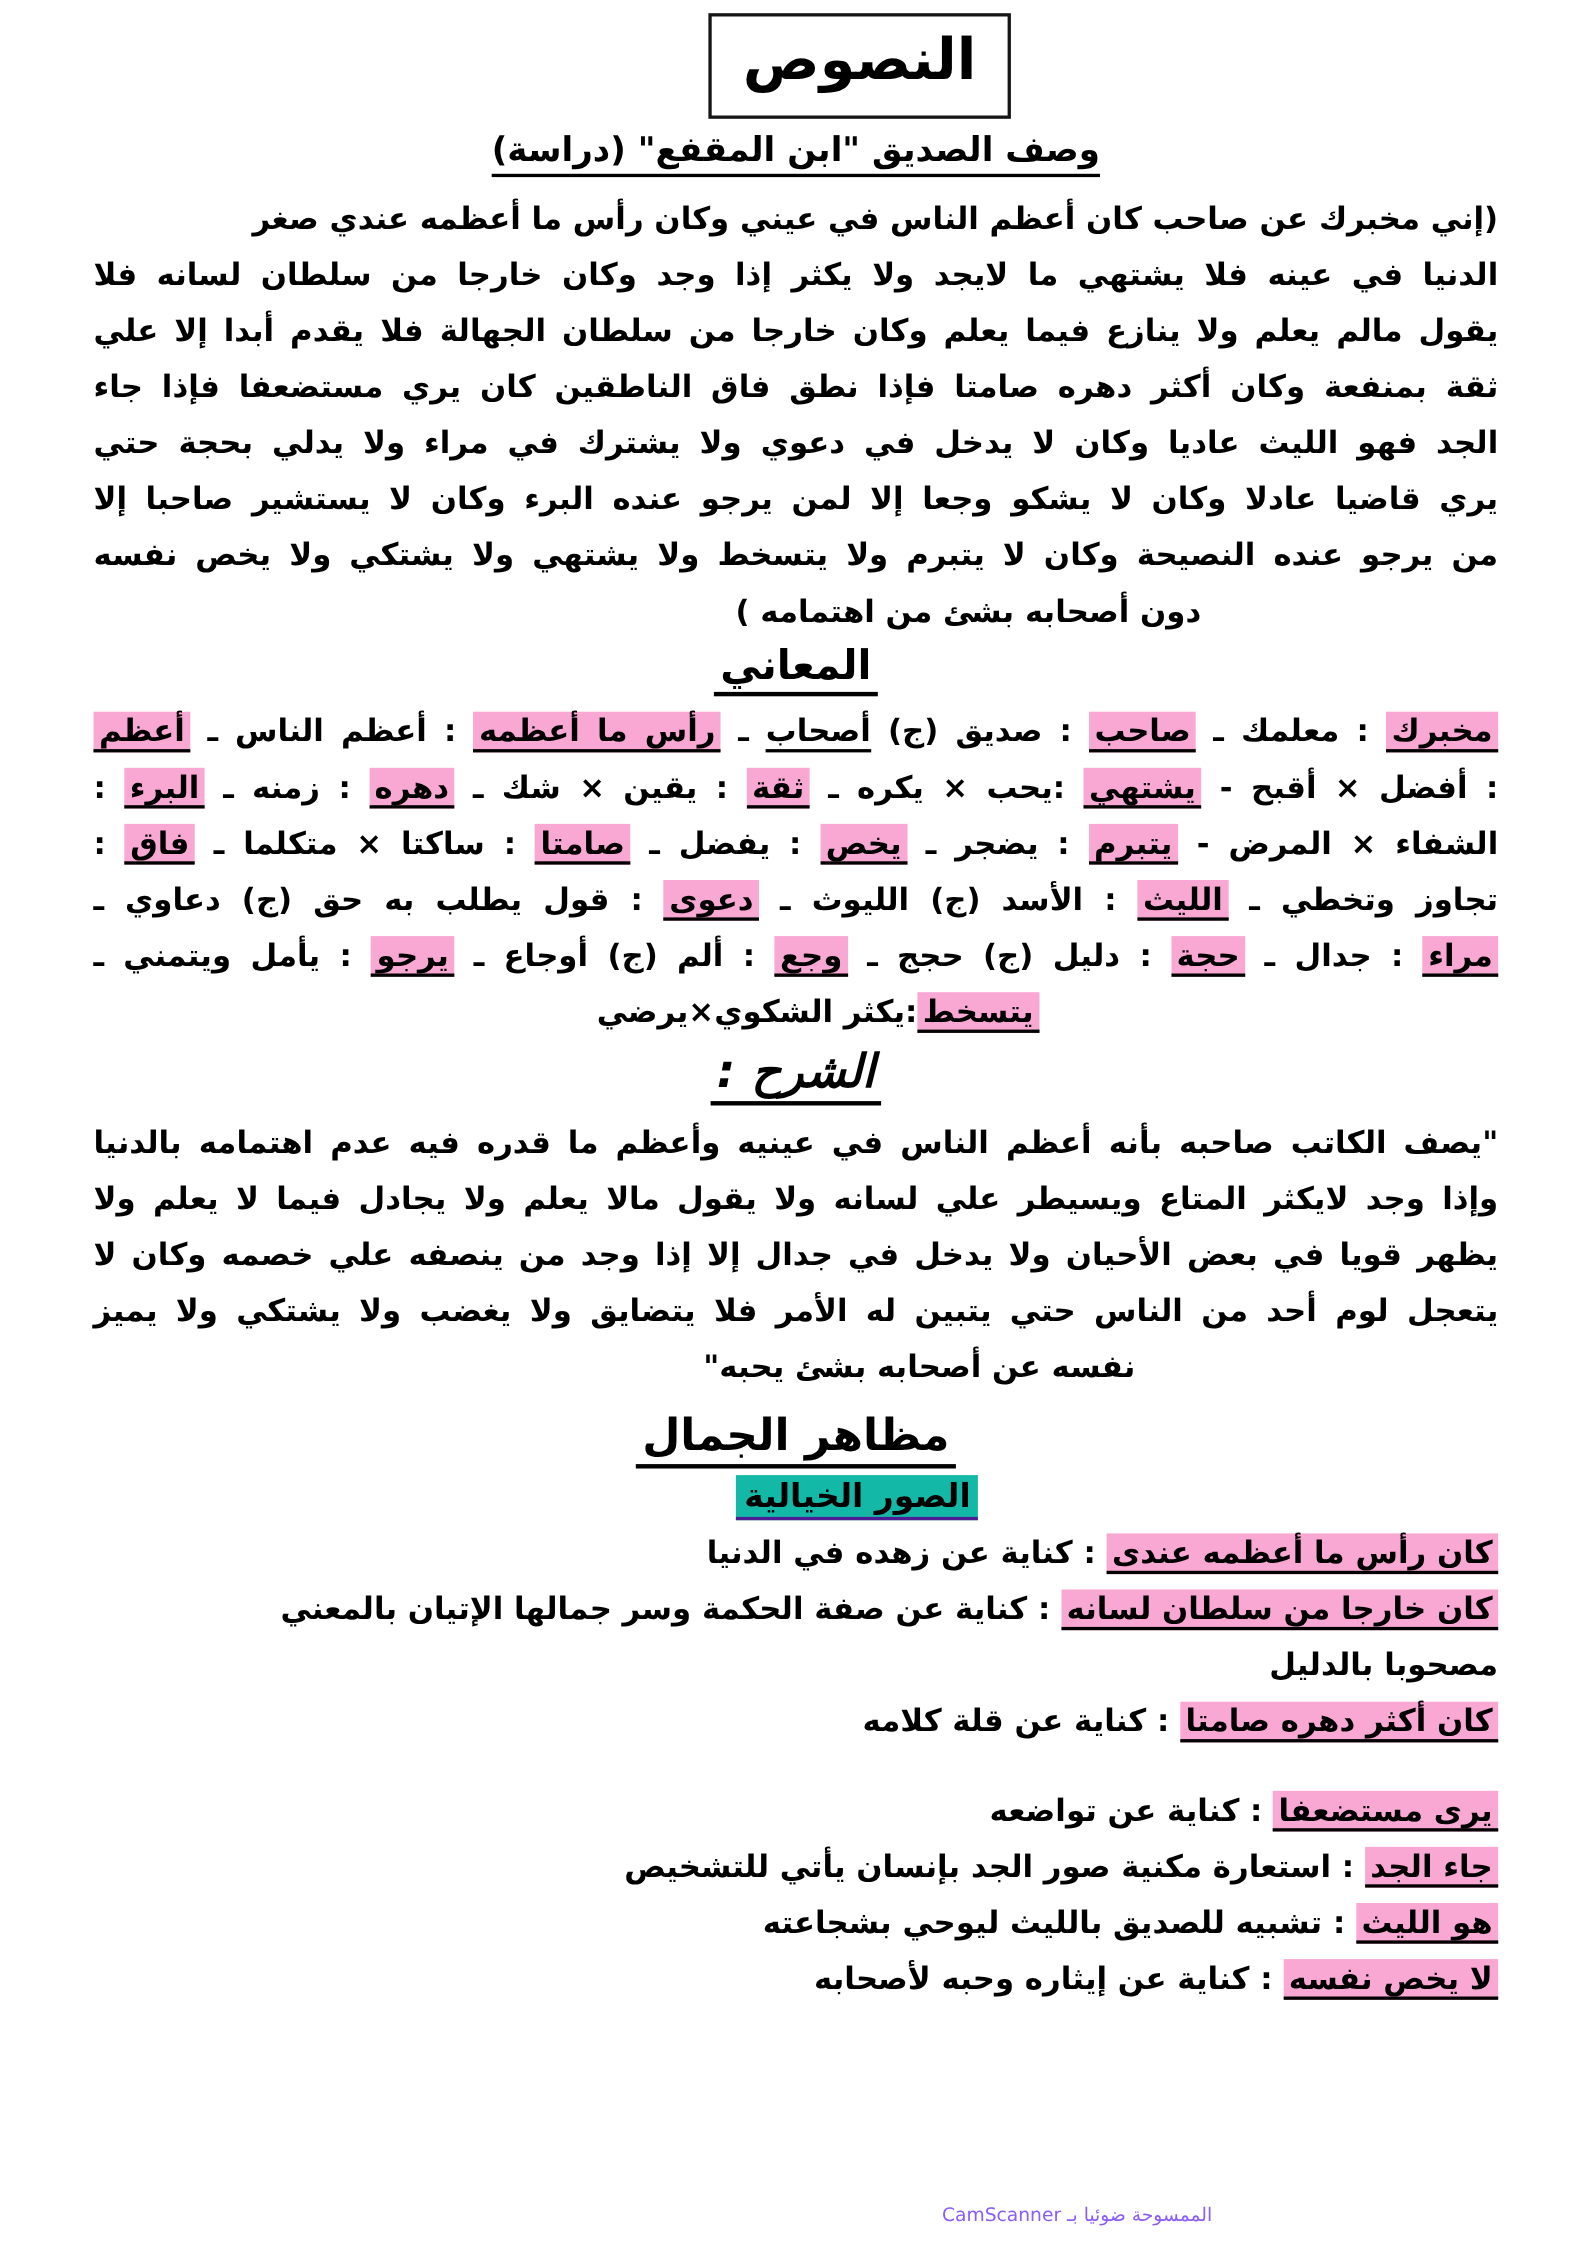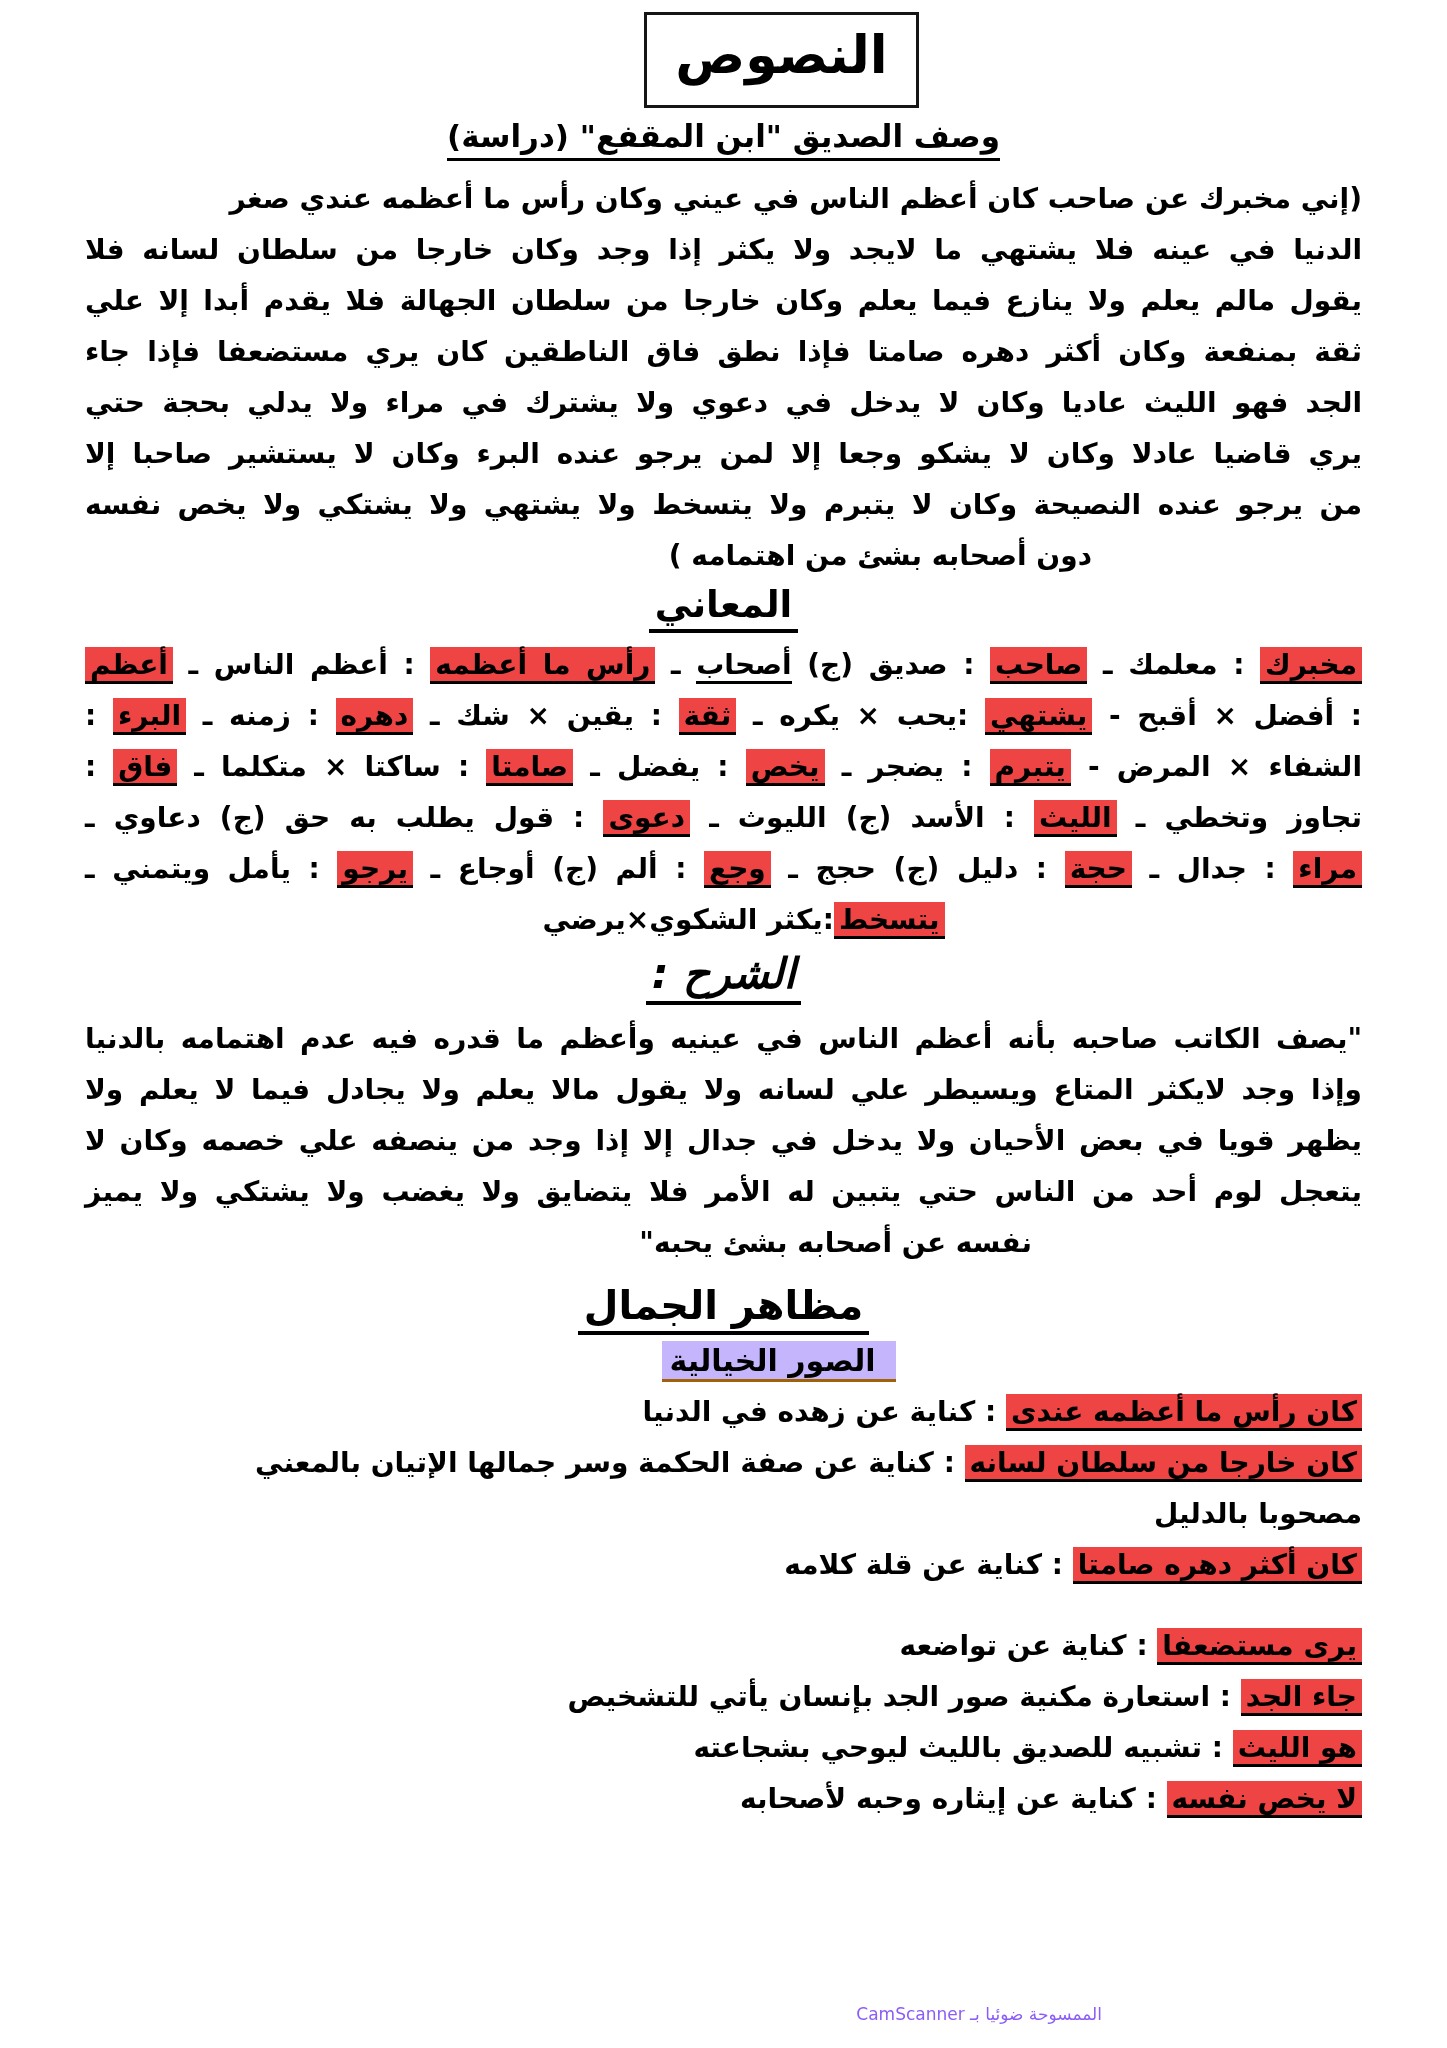--- a/index.html
+++ b/index.html
@@ -47,35 +47,35 @@
   .jline  { text-align: justify; text-align-last: justify; text-justify: inter-word; }
   .rline  { text-align: right; }
   .para-last   { padding-left: 0; padding-right: 270px; }
   .sharh-last  { text-align: right; padding-right: 330px; }
   .mean-last   { text-align: center; transform: translateX(20px); }
   .intro { margin-top: 12px; }
   .sharh-par { margin-top: 2px; }
 
   
   .hl {
-    background: #ef4444;
+    background: #f9a8d4;
     border-bottom: 3px solid #000;
     padding: 1px 5px 0 5px;
   }
   .u { border-bottom: 3px solid #000; }
 
   .sub-head-wrap { margin: 2px 0 4px 0; }
   .sub-head {
     display: table;
     margin: 0 auto;
     transform: translateX(55px); 
     font-size: 30px;
-    background: #c4b5fd;
-    border-bottom: 3px solid #a16207;
-    padding: 2px 20px 1px 8px;
+    background: #14b8a6;
+    border-bottom: 3px solid #4c1d95;
+    padding: 2px 6px 1px 8px;
   }
 
   
   .beauty-item { text-align: right; margin: 0; }
   .beauty-item .cont { display: block; text-align: right; }
   .gap-above { margin-top: 30px; }
 
   
   .footer {
     position: absolute;

